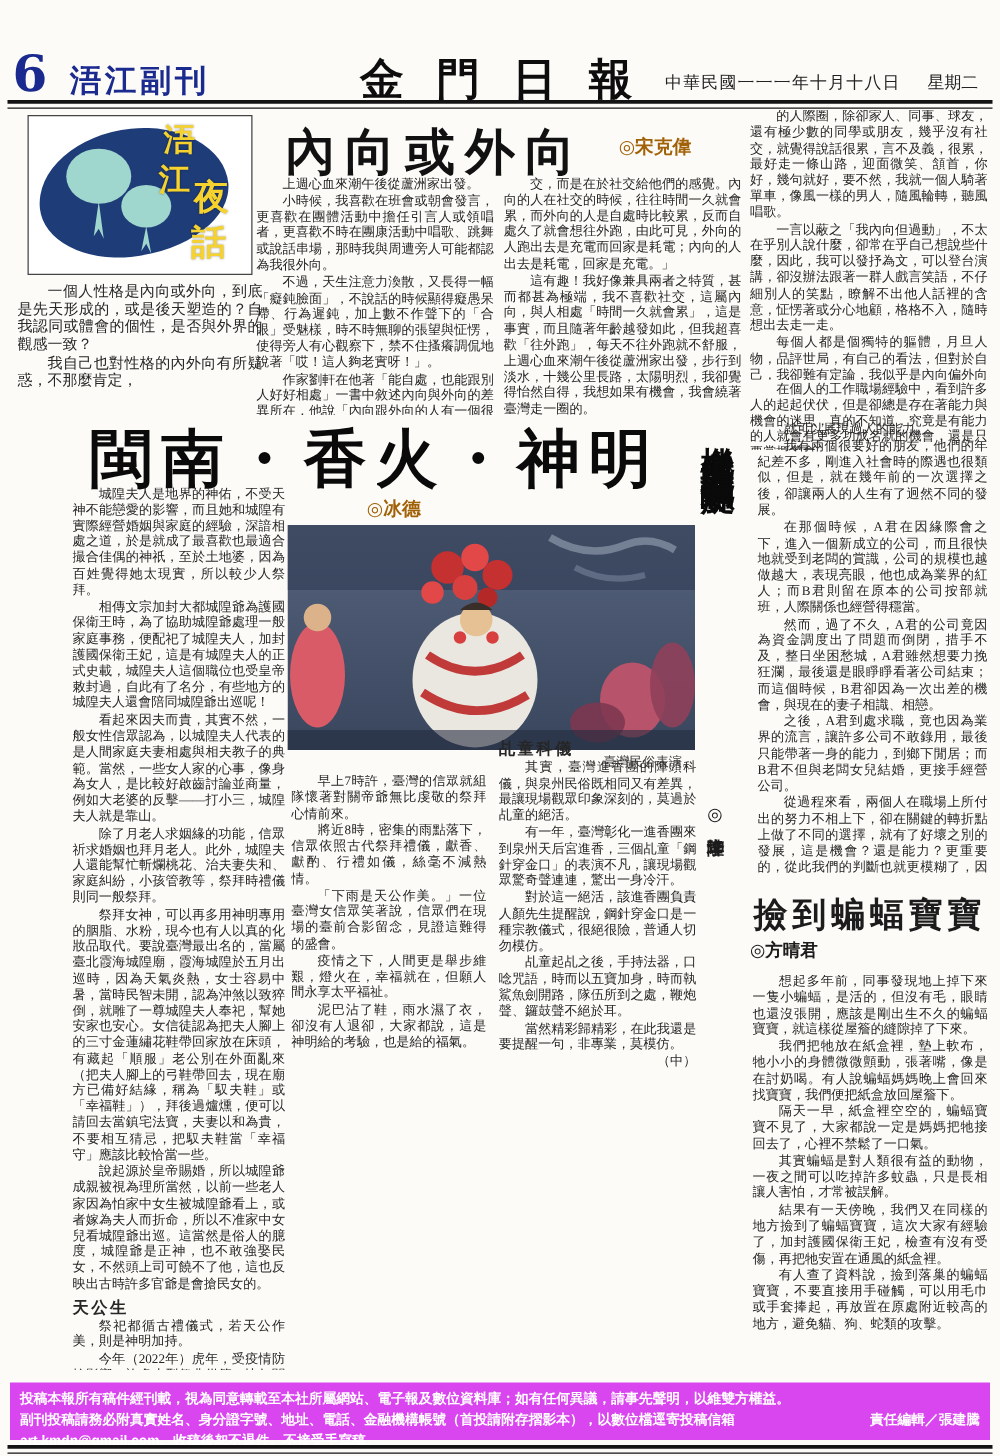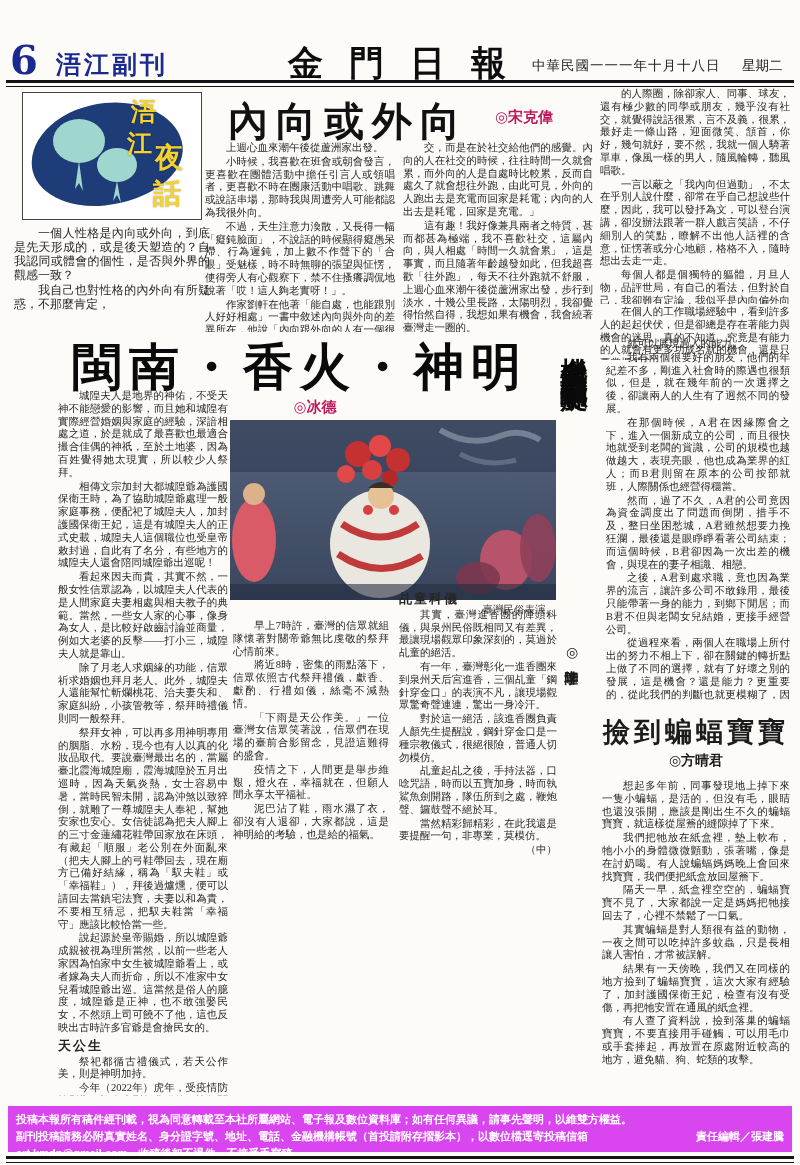--- a/index.html
+++ b/index.html
@@ -20,28 +20,28 @@
              border-radius:52% 48% 55% 45% / 55% 50% 50% 45%;transform:rotate(-6deg);}
   .logo-char{position:absolute;color:#f5d22e;font-weight:800;font-family:"Liberation Sans",sans-serif;
              text-shadow:0 0 2px rgba(0,0,0,.4);}
   
   .col{position:absolute;text-align:justify;font-size:10.5px;line-height:12.8px;color:#262626;overflow:hidden;}
   .col p{margin:0 0 1px;text-indent:2em;}
   .subhead{font-weight:700;font-size:13px;text-indent:0 !important;margin:5px 0 3px !important;letter-spacing:2px;}
   .endnote{text-align:right;text-indent:0 !important;}
   
   .t-introvert{left:228px;top:94px;font-size:40px;font-weight:600;letter-spacing:8px;color:#111;white-space:nowrap;}
-  .byline{font-size:15px;font-weight:700;color:#be185d;}
+  .byline{font-size:15px;font-weight:700;color:#a16207;}
   .t-minnan{left:72px;top:334px;width:486px;font-size:50px;font-weight:900;letter-spacing:7px;
             font-family:"Liberation Sans","DejaVu Sans",sans-serif;color:#0a0a0a;white-space:nowrap;}
   .t-spiral{left:556px;top:336px;height:296px;writing-mode:vertical-rl;font-size:27px;font-weight:800;
             letter-spacing:3px;font-family:"Liberation Sans",sans-serif;color:#0a0a0a;}
   .by-spiral{left:562px;top:644px;writing-mode:vertical-rl;font-size:14px;font-weight:700;}
   .t-bat{left:600px;top:714px;width:192px;text-align:center;font-size:27px;font-weight:600;letter-spacing:4px;white-space:nowrap;}
-  .by-bat{left:600px;top:752px;width:192px;text-align:center;font-size:14px;font-weight:700;}
+  .by-bat{left:600px;top:752px;width:192px;text-align:left;font-size:14px;font-weight:700;}
   .caption{left:230px;top:603px;width:326px;text-align:right;font-size:10.5px;color:#3a3a3a;}
   
   .photo{left:230px;top:420px;width:326px;height:180px;}
   
   .footer-bar{left:8px;top:1106px;width:784px;height:46px;background:#d946ef;color:#fff;
               font-family:"Liberation Sans",sans-serif;font-size:11px;font-weight:700;line-height:1.55;
               padding:5px 8px 0 8px;box-sizing:border-box;}
   .footer-line2{display:flex;justify-content:space-between;}
 </style>
 </head>

